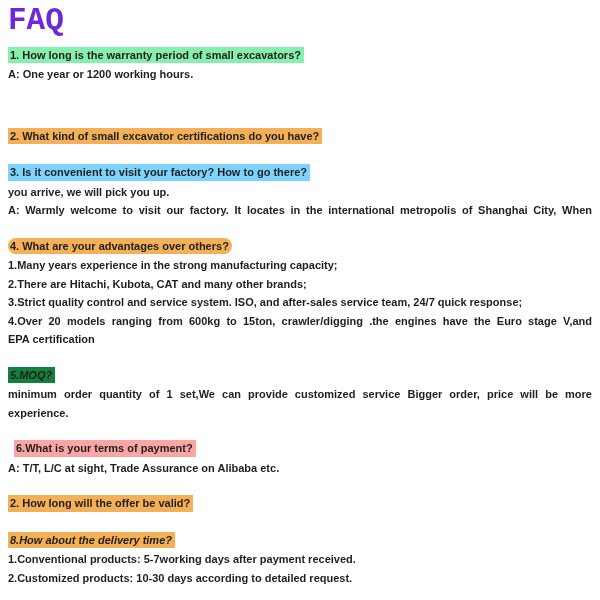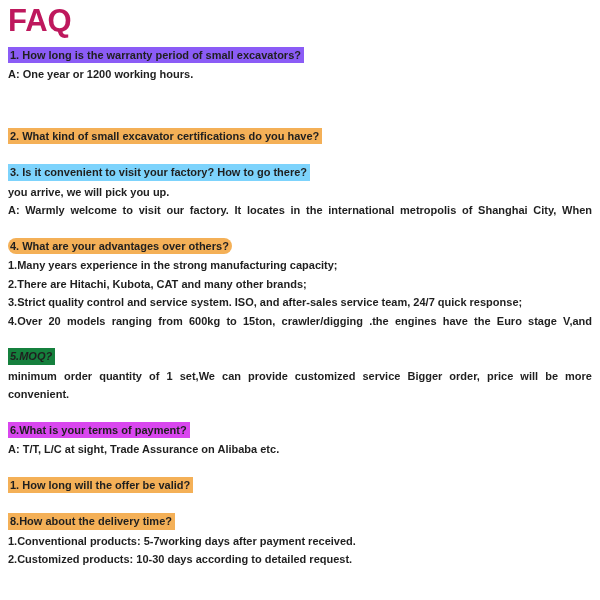--- a/index.html
+++ b/index.html
@@ -17,21 +17,22 @@
     color: #1f1f1f;
   }
   .page {
     padding: 5px 8px 0 8px;
   }
   .faq-title {
     font-size: 31px;
     line-height: 1.05;
     margin: 0 0 7px 0;
     letter-spacing: 0px;
-    color: #be185d;
+    color: #6d28d9;
+    font-family: Liberation Mono, monospace;
   }
   .qa-block {
     margin-bottom: 16px;
   }
   .qa-block:last-child {
     margin-bottom: 0;
   }
   .question-highlight {
     display: inline-block;
     font-size: 11px;
@@ -53,21 +54,21 @@
 </style>
 </head>
 <body>
 
 <div class="page">
   <h1 class="faq-title">FAQ</h1>
 
   <div id="faq-list">
   <div class="qa-block">
     <div>
-      <span class="question-highlight" style="background: #8b5cf6;">1. How long is the warranty period of small excavators?</span>
+      <span class="question-highlight" style="background: #86efac;">1. How long is the warranty period of small excavators?</span>
     </div>
     <div class="answers">
           <div class="answer-line">A: One year or 1200 working hours.</div>
         </div>
   </div>
 
   <div class="qa-block">
     <div>
       <span class="question-highlight" style="background: rgb(244, 176, 87); margin-top: 28px;">2. What kind of small excavator certifications do you have?</span>
     </div>
@@ -85,51 +86,52 @@
 
   <div class="qa-block">
     <div>
       <span class="question-highlight" style="background: rgb(244, 176, 87); border-radius: 8px;">4. What are your advantages over others?</span>
     </div>
     <div class="answers">
           <div class="answer-line">1.Many years experience in the strong manufacturing capacity;</div>
           <div class="answer-line">2.There are Hitachi, Kubota, CAT and many other brands;</div>
           <div class="answer-line">3.Strict quality control and service system. ISO, and after-sales service team, 24/7 quick response;</div>
           <div class="answer-line fill">4.Over 20 models ranging from 600kg to 15ton, crawler/digging .the engines have the Euro stage V,and</div>
+          <div class="answer-line">EPA certification</div>
         </div>
   </div>
 
   <div class="qa-block">
     <div>
       <span class="question-highlight" style="background: #15803d; font-style: italic;">5.MOQ?</span>
     </div>
     <div class="answers">
           <div class="answer-line fill">minimum order quantity of 1 set,We can provide customized service Bigger order, price will be more</div>
-          <div class="answer-line">convenient.</div>
+          <div class="answer-line">experience.</div>
         </div>
   </div>
 
   <div class="qa-block">
     <div>
-      <span class="question-highlight" style="background: #d946ef;">6.What is your terms of payment?</span>
+      <span class="question-highlight" style="background: #fca5a5; margin-left: 6px;">6.What is your terms of payment?</span>
     </div>
     <div class="answers">
           <div class="answer-line">A: T/T, L/C at sight, Trade Assurance on Alibaba etc.</div>
         </div>
   </div>
 
   <div class="qa-block">
     <div>
-      <span class="question-highlight" style="background: rgb(244, 176, 87);">1. How long will the offer be valid?</span>
+      <span class="question-highlight" style="background: rgb(244, 176, 87);">2. How long will the offer be valid?</span>
     </div>
   </div>
 
   <div class="qa-block">
     <div>
-      <span class="question-highlight" style="background: rgb(244, 176, 87);">8.How about the delivery time?</span>
+      <span class="question-highlight" style="background: rgb(244, 176, 87); font-style: italic;">8.How about the delivery time?</span>
     </div>
     <div class="answers">
           <div class="answer-line">1.Conventional products: 5-7working days after payment received.</div>
           <div class="answer-line">2.Customized products: 10-30 days according to detailed request.</div>
         </div>
   </div>
 </div>
 </div>
 
 </body></html>

